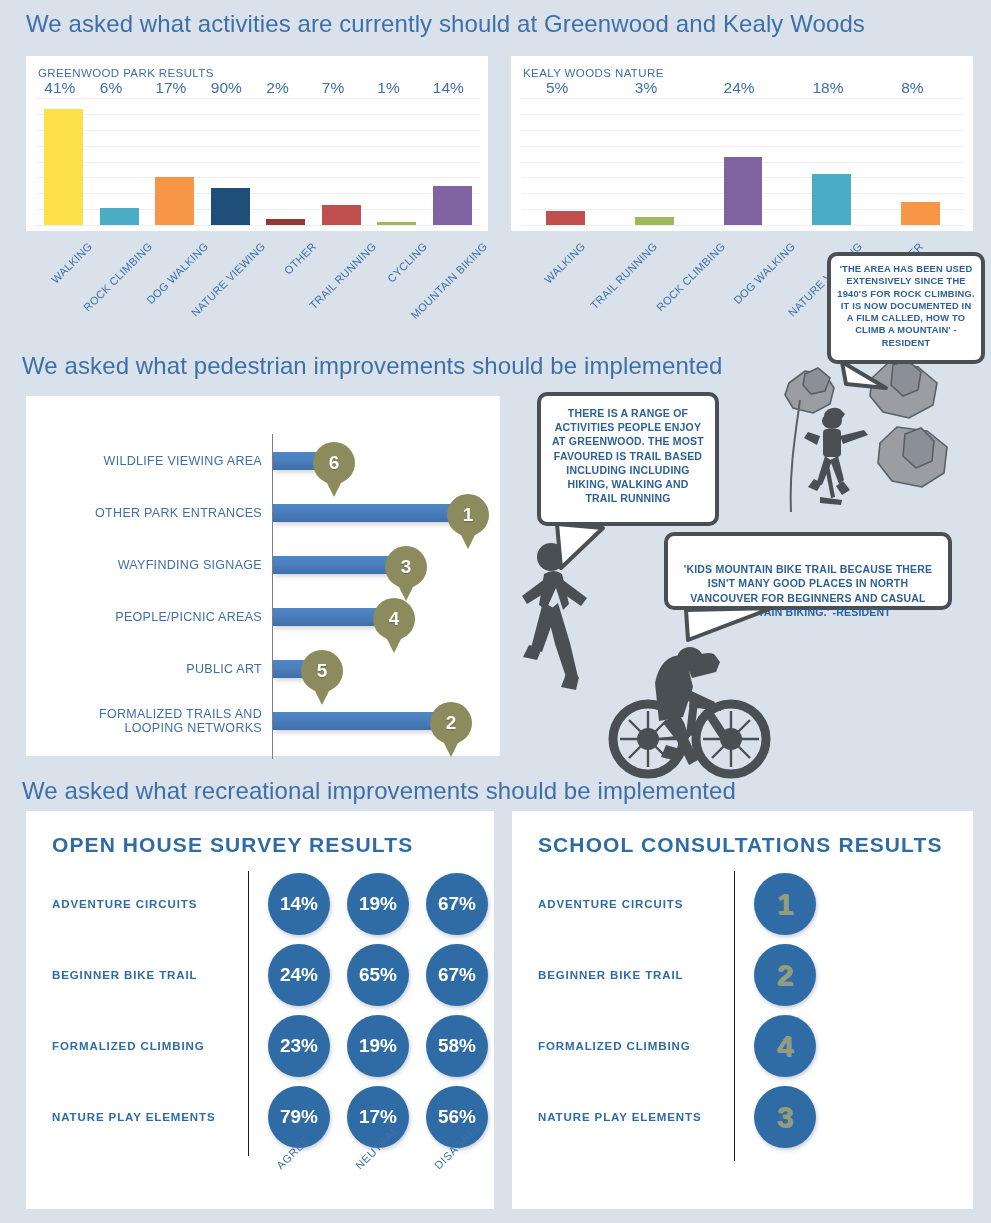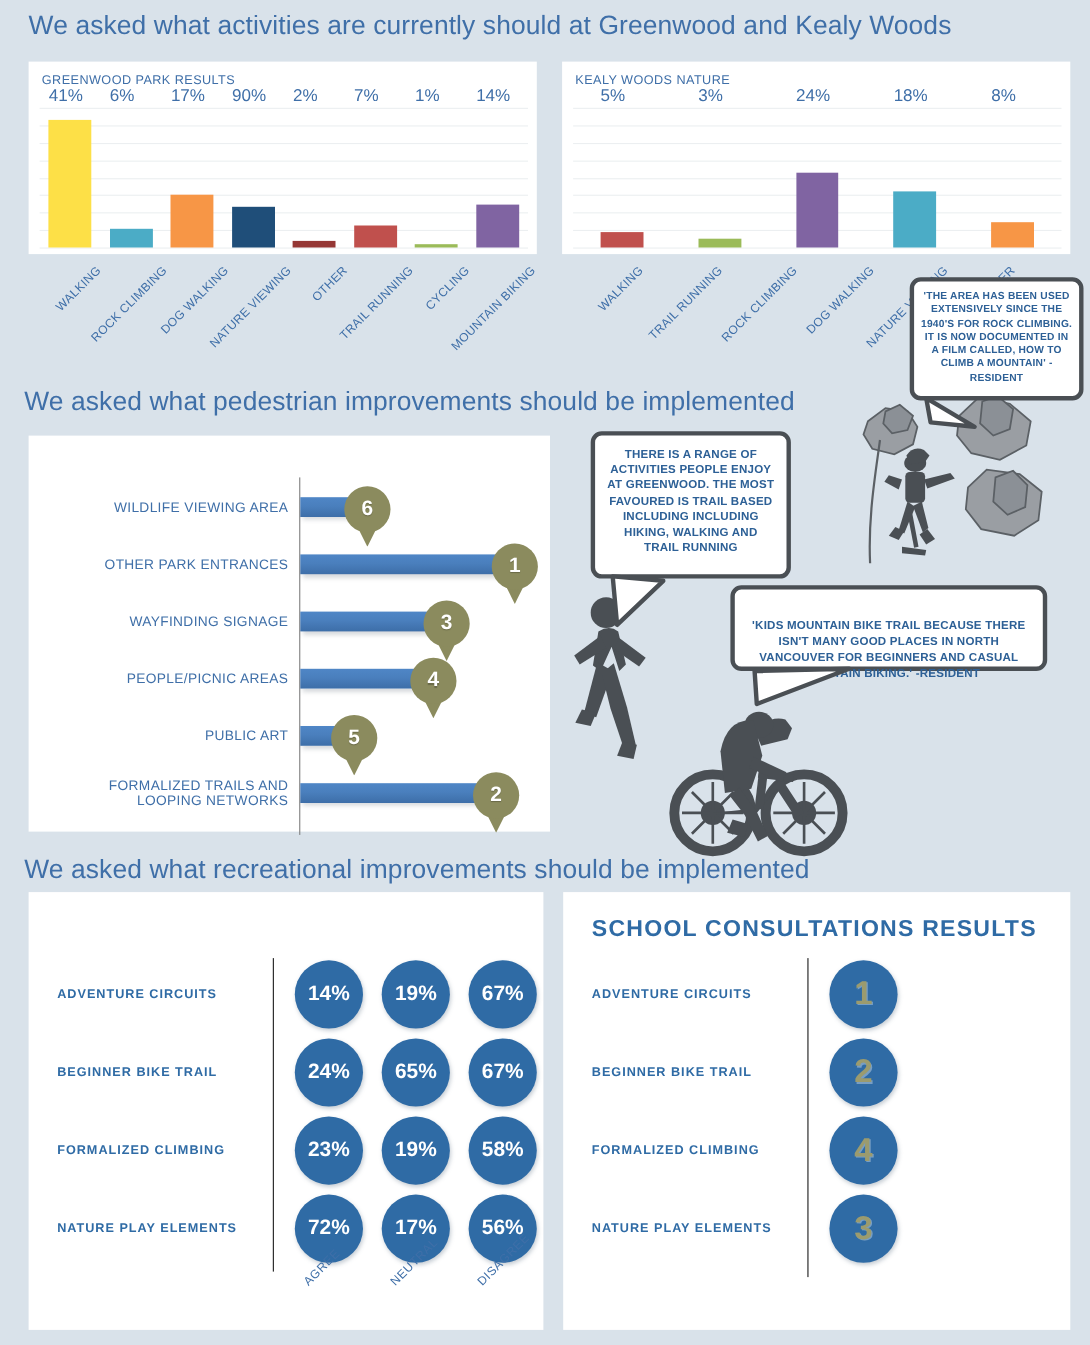--- a/index.html
+++ b/index.html
@@ -328,20 +328,21 @@
               <div class="num">2</div>
             </div>
           </div>
         </div>
     </div>
   </div>
 
   <div class="section-title" id="title-recreational">We asked what recreational improvements should be implemented</div>
 
   <div class="panel" id="panel-openhouse">
+    <div class="res-title">OPEN HOUSE SURVEY RESULTS</div>
     <div class="res-axis" style="left:222px;top:60px;height:285px;"></div>
     <div id="oh-rows">
         <div class="res-row" style="left: 26px; top: 62px; width: 430px;">
           <div class="res-row-label">ADVENTURE CIRCUITS</div>
           <div class="circle" style="left: 216px; top: 0px;">14%</div>
           <div class="circle" style="left: 295px; top: 0px;">19%</div>
           <div class="circle" style="left: 374px; top: 0px;">67%</div>
         </div>
         <div class="res-row" style="left: 26px; top: 133px; width: 430px;">
           <div class="res-row-label">BEGINNER BIKE TRAIL</div>
@@ -350,21 +351,21 @@
           <div class="circle" style="left: 374px; top: 0px;">67%</div>
         </div>
         <div class="res-row" style="left: 26px; top: 204px; width: 430px;">
           <div class="res-row-label">FORMALIZED CLIMBING</div>
           <div class="circle" style="left: 216px; top: 0px;">23%</div>
           <div class="circle" style="left: 295px; top: 0px;">19%</div>
           <div class="circle" style="left: 374px; top: 0px;">58%</div>
         </div>
         <div class="res-row" style="left: 26px; top: 275px; width: 430px;">
           <div class="res-row-label">NATURE PLAY ELEMENTS</div>
-          <div class="circle" style="left: 216px; top: 0px;">72%</div>
+          <div class="circle" style="left: 216px; top: 0px;">79%</div>
           <div class="circle" style="left: 295px; top: 0px;">17%</div>
           <div class="circle" style="left: 374px; top: 0px;">56%</div>
         </div>
       </div>
     <div id="oh-cols">
         <div class="res-colhead" style="left: 248px; top: 352px;">AGREE</div>
         <div class="res-colhead" style="left: 327px; top: 352px;">NEUTRAL</div>
         <div class="res-colhead" style="left: 406px; top: 352px;">DISAGREE</div>
       </div>
   </div>

